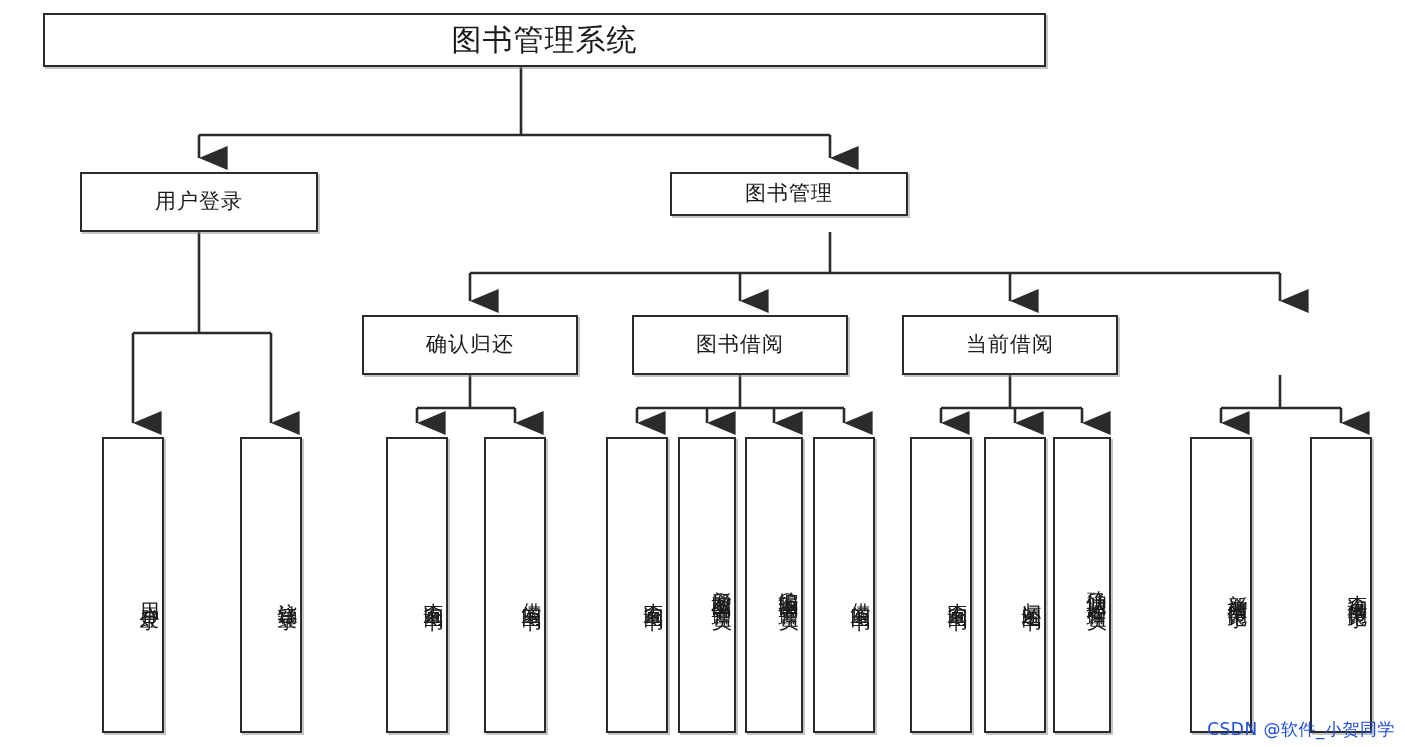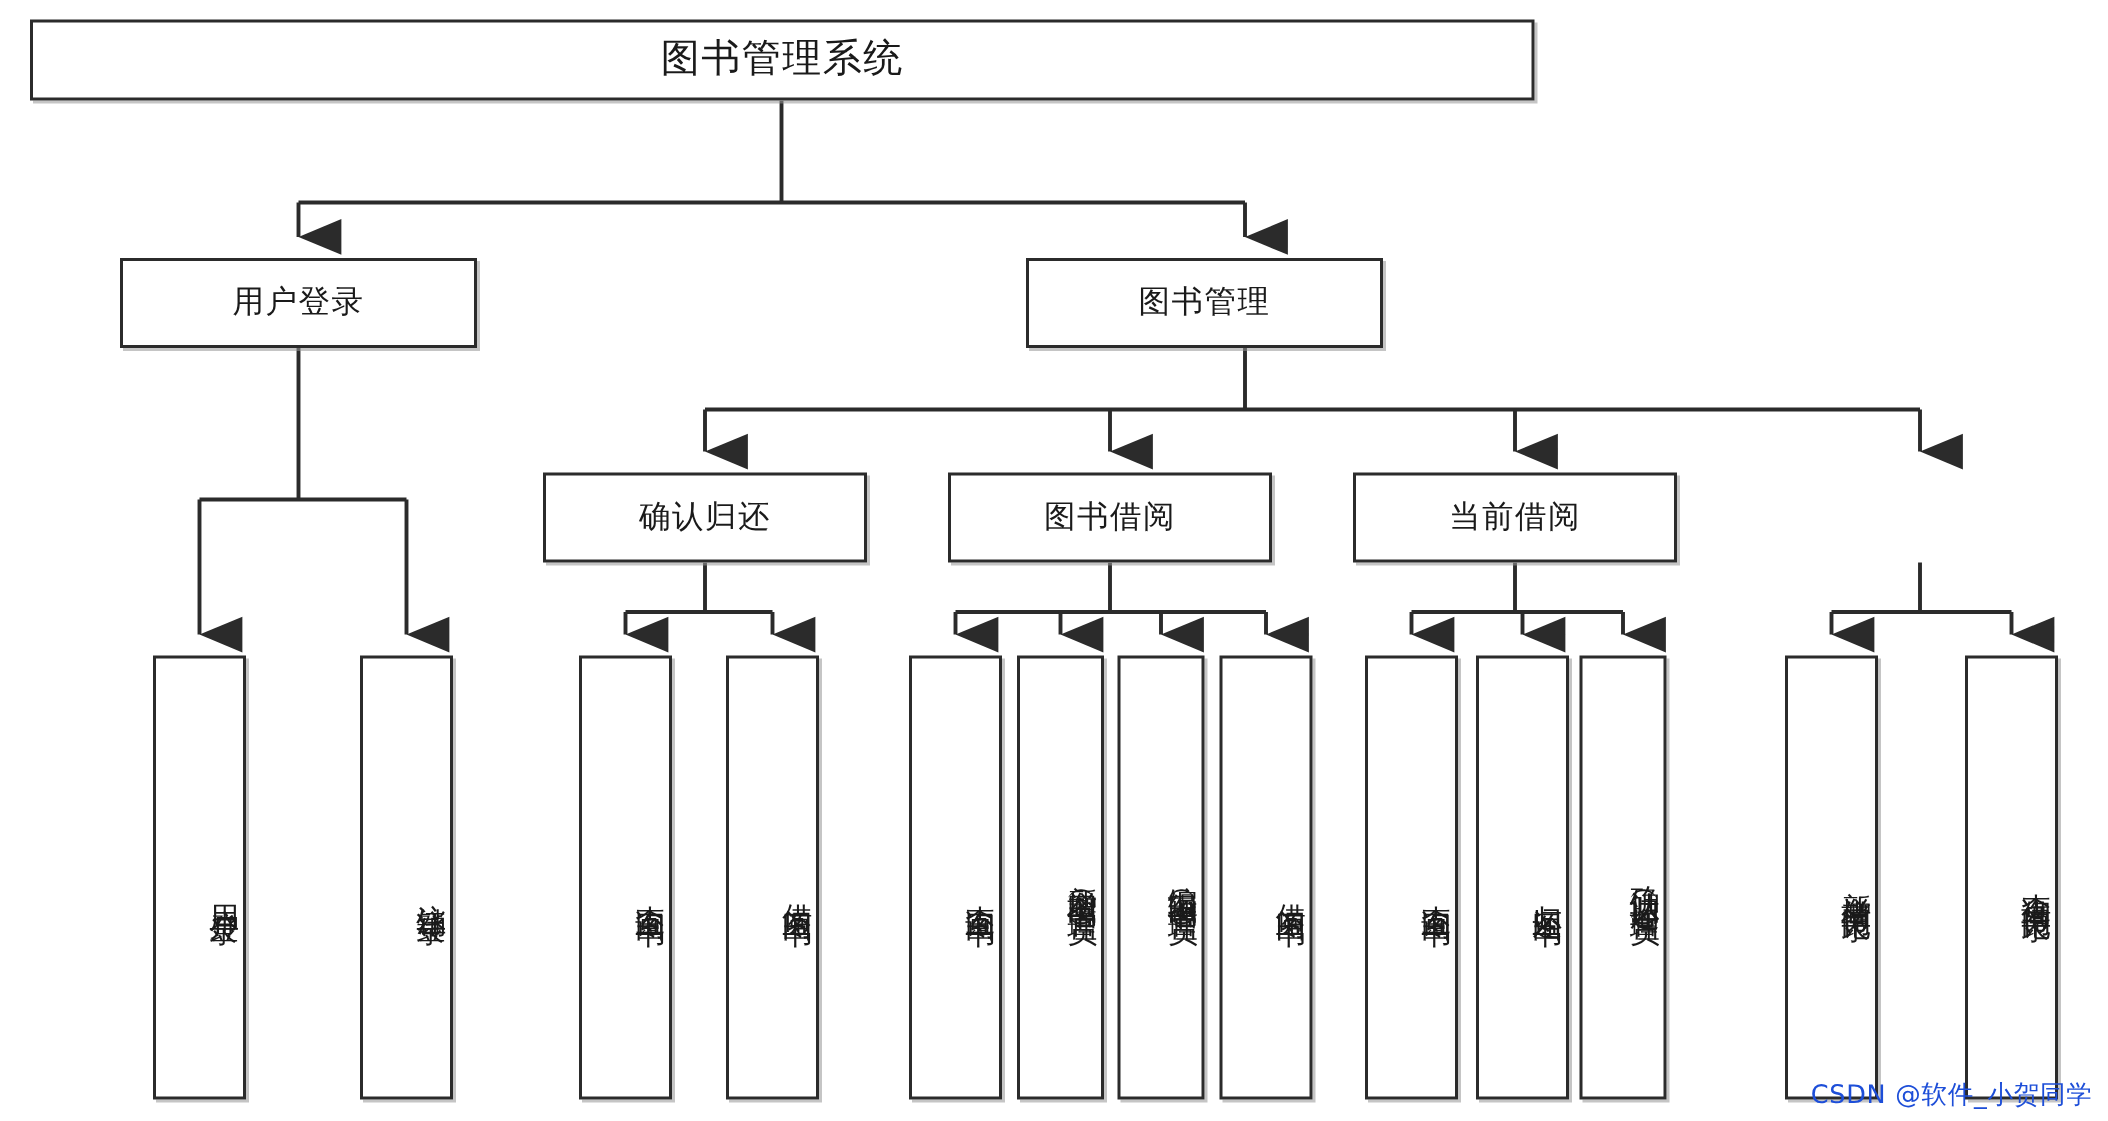--- a/index.html
+++ b/index.html
@@ -49,21 +49,22 @@
     letter-spacing: 3px;
     line-height: 1.25;
     align-items: flex-start;
     justify-content: center;
     padding-top: 16px;
   }
   .node.vertical.tall-text {
     padding-top: 6px;
   }
   .node.root {
-    font-size: 26px;
+    font-size: 30px;
+    margin-left: 23px;
   }
   #watermark {
     position: absolute;
     right: 10px;
     bottom: 6px;
     font-size: 17px;
     color: #1d4ed8;
     letter-spacing: 0.5px;
     white-space: nowrap;
     font-family: "DejaVu Sans", "Liberation Sans", sans-serif;
@@ -124,21 +125,21 @@
     </g>
   </svg>
 
   <div class="node horizontal root" style="left:20px; top:13px; width:1003px; height:54px;">
     <span>图书管理系统</span>
   </div>
 
   <div class="node horizontal" style="left:80px; top:172px; width:238px; height:60px;">
     <span>用户登录</span>
   </div>
-  <div class="node horizontal" style="left:684px; top:172px; width:238px; height:60px;">
+  <div class="node horizontal" style="left:670px; top:172px; width:238px; height:44px;">
     <span>图书管理</span>
   </div>
 
   <div class="node horizontal" style="left:362px; top:315px; width:216px; height:60px;">
     <span>确认归还</span>
   </div>
   <div class="node horizontal" style="left:902px; top:315px; width:216px; height:60px;">
     <span>当前借阅</span>
   </div>
   <div class="node horizontal" style="left:632px; top:315px; width:216px; height:60px;">

